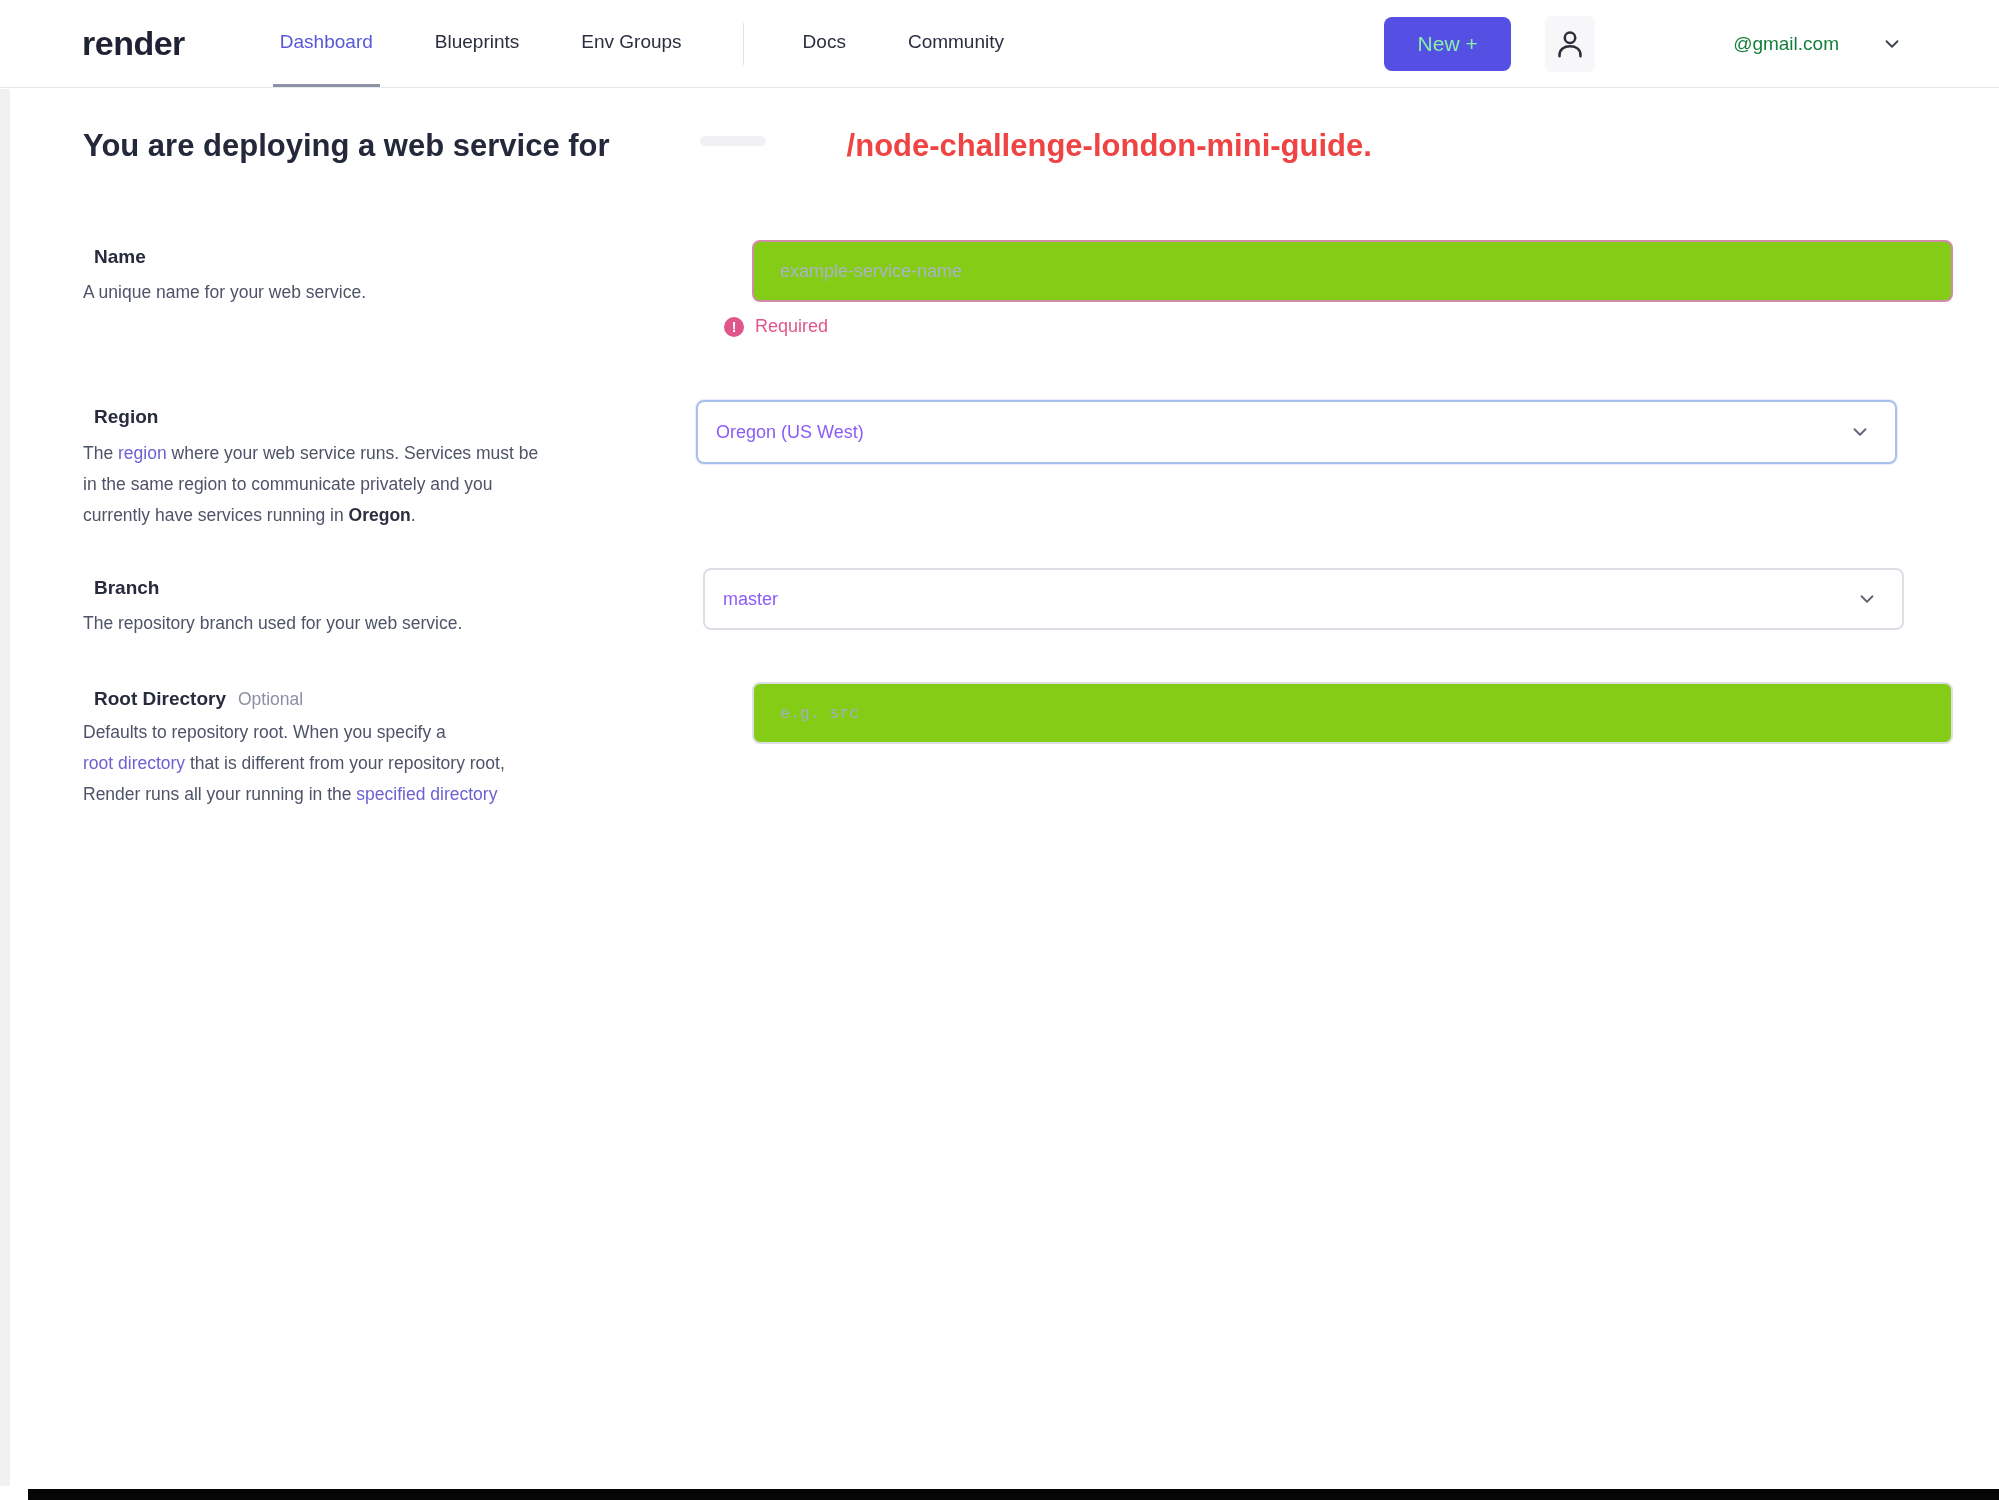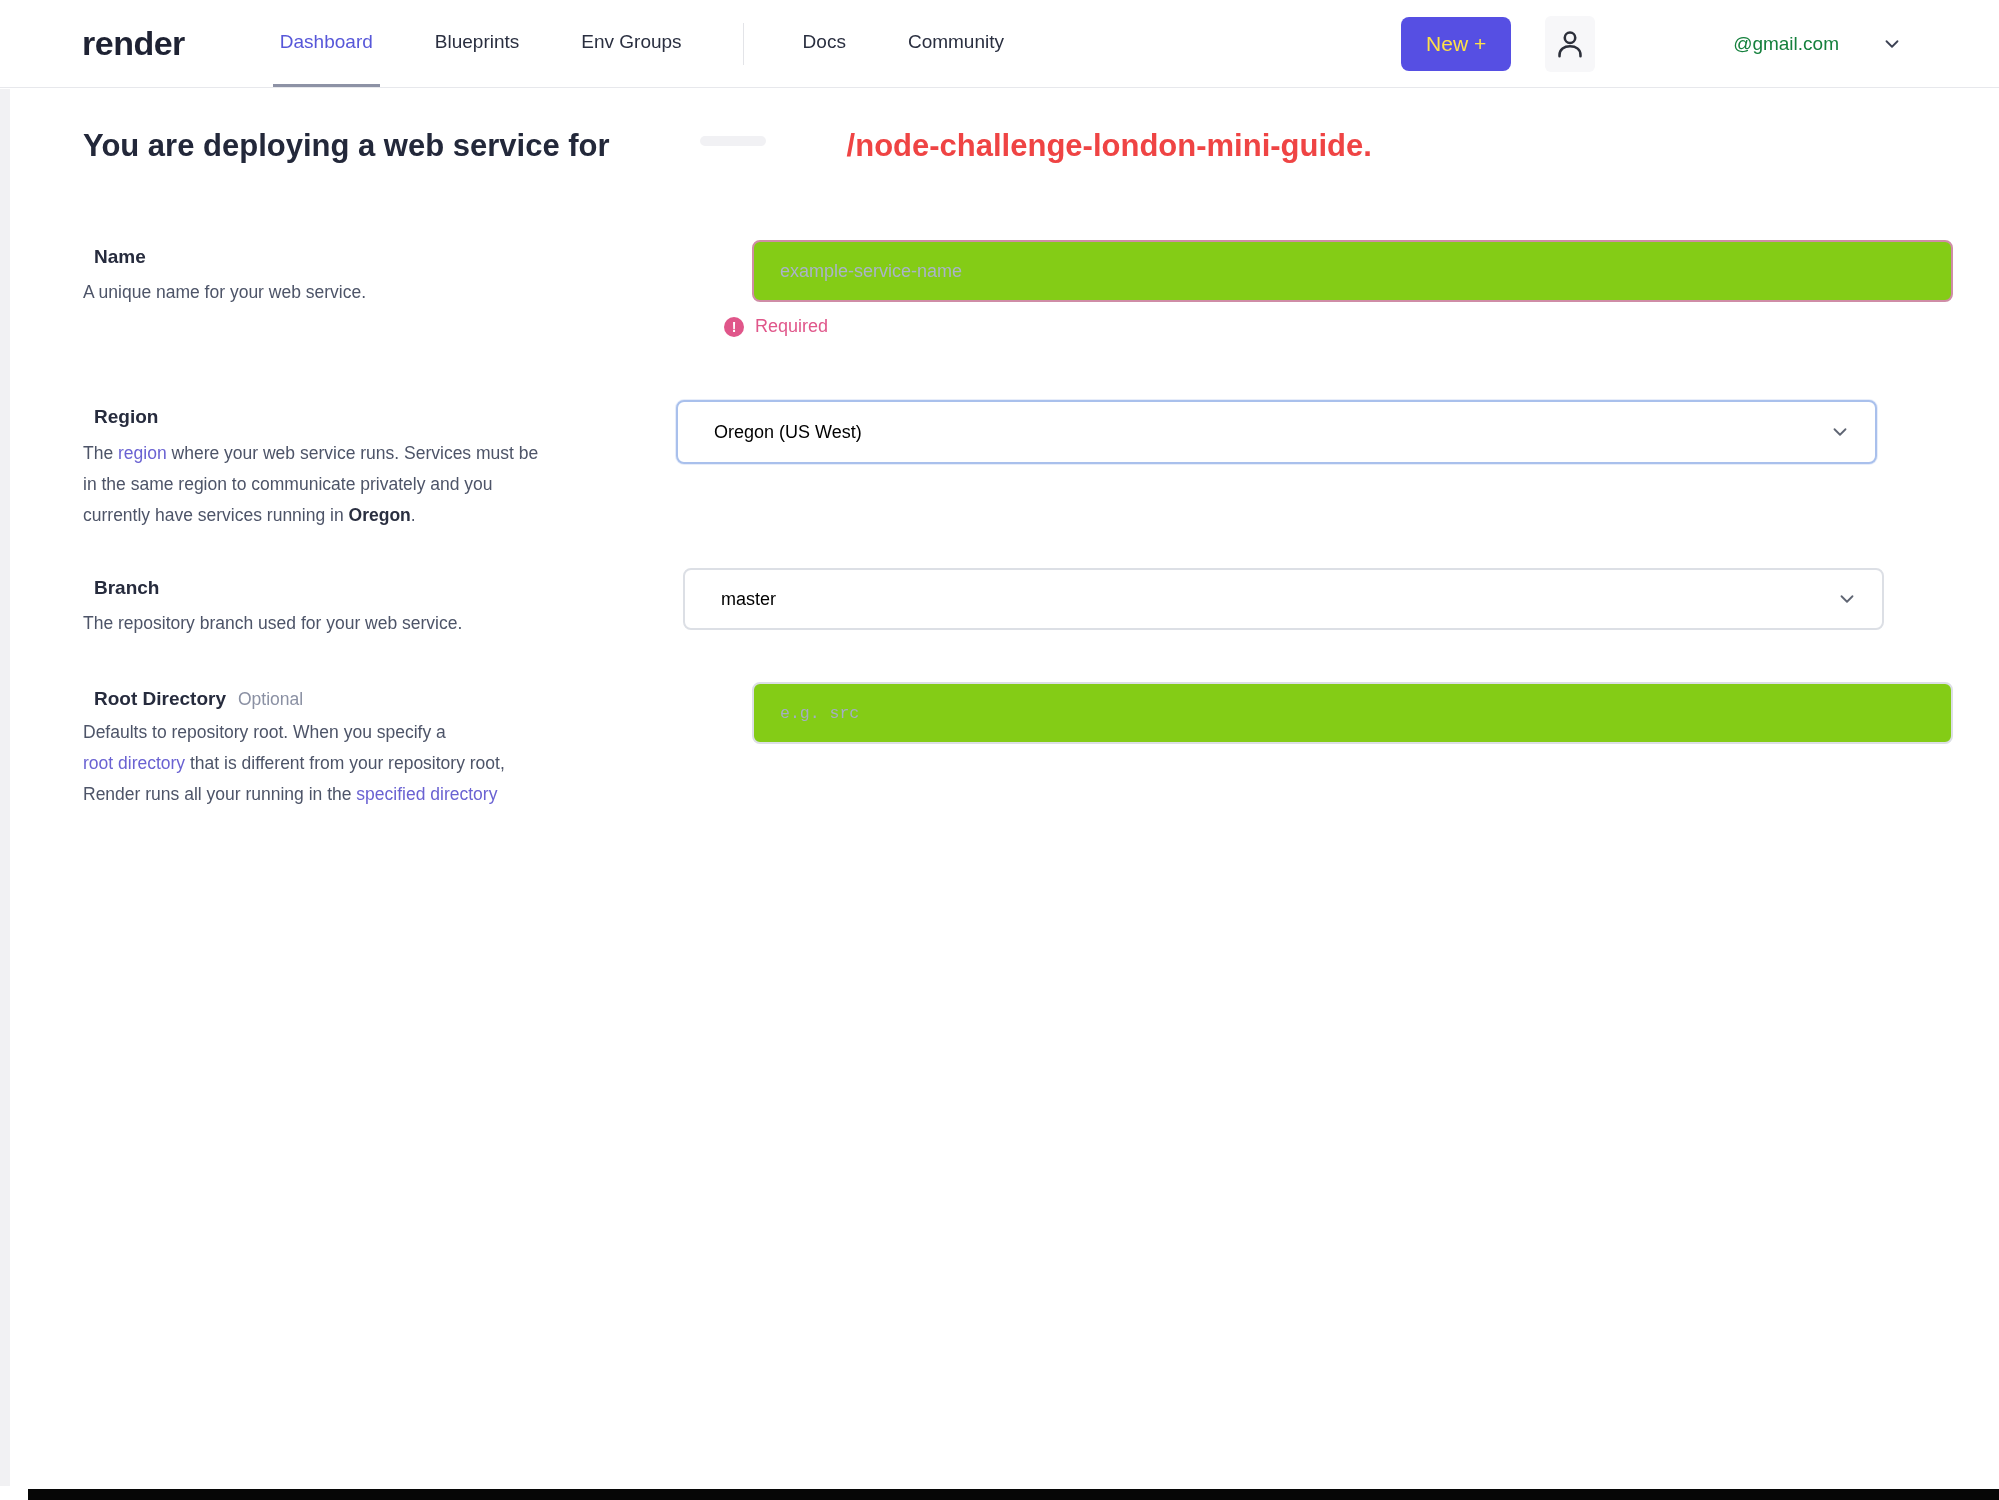--- a/index.html
+++ b/index.html
@@ -27,24 +27,24 @@
   .nav-link {
     height:100%; display:flex; align-items:center;
     padding:0 7px; margin-right:48px;
     font-size:19px; color:#2a2f40; cursor:pointer;
     border-bottom:3px solid transparent;
   }
   .nav-link.active { color:#5757d9; border-bottom-color:#8d92a5; }
   .nav-divider { width:1px; height:42px; background:#e3e4e8; margin:0 52px 0 6px; }
   .nav-right { margin-left:auto; display:flex; align-items:center; }
   .new-btn {
-    background:#564fe3; color:#fde047; border:none; cursor:pointer;
+    background:#564fe3; color:#86efac; border:none; cursor:pointer;
     font-family:"Liberation Sans", sans-serif;
     font-size:21px; font-weight:500;
-    width:110px; height:54px; border-radius:8px;
+    width:127px; height:54px; border-radius:8px;
   }
   .user-icon-wrap {
     margin-left:34px; width:50px; height:56px;
     display:flex; align-items:center; justify-content:center;
     background:#f7f7f9; border-radius:6px; cursor:pointer;
   }
   .account-email { margin-left:138px; font-size:19px; color:#15803d; cursor:pointer; }
   .account-chevron { margin-left:42px; cursor:pointer; display:flex; align-items:center; }
 
   
@@ -74,24 +74,24 @@
     font-family:"Liberation Sans", sans-serif;
     font-size:18px; color:#2f3442; padding:0 26px; outline:none;
   }
   .text-input::placeholder { color:#aab3ca; opacity:1; }
   .input-name { top:240px; border:2px solid #cf8da6; }
   .input-root { top:682px; border:2px solid #dcdfe5; }
   .input-root { font-family:"Liberation Mono","DejaVu Sans Mono",monospace; font-size:16.5px; }
   .input-root::placeholder { color:#a4adc4; }
 
   .select-box {
-    position:absolute; left:676px; width:1201px;
+    position:absolute; left:696px; width:1201px;
     border-radius:8px; background:#fff; cursor:pointer;
-    display:flex; align-items:center; padding:0 36px;
-    font-size:18px; color:#000000;
+    display:flex; align-items:center; padding:0 18px;
+    font-size:18px; color:#8b5cf6;
   }
   .select-region { top:400px; height:64px; border:2px solid #a9c0ec; box-shadow:0 0 0 1px rgba(120,155,230,0.18); }
   .select-branch { top:568px; height:62px; border:2px solid #dcdfe5;margin-left:7px; }
   .select-chevron { position:absolute; right:24px; top:50%; transform:translateY(-50%); display:flex; }
 
   .error-row {
     position:absolute; left:724px; top:316px;
     display:flex; align-items:center; gap:11px;
     font-size:18px; color:#e0568a;
   }

